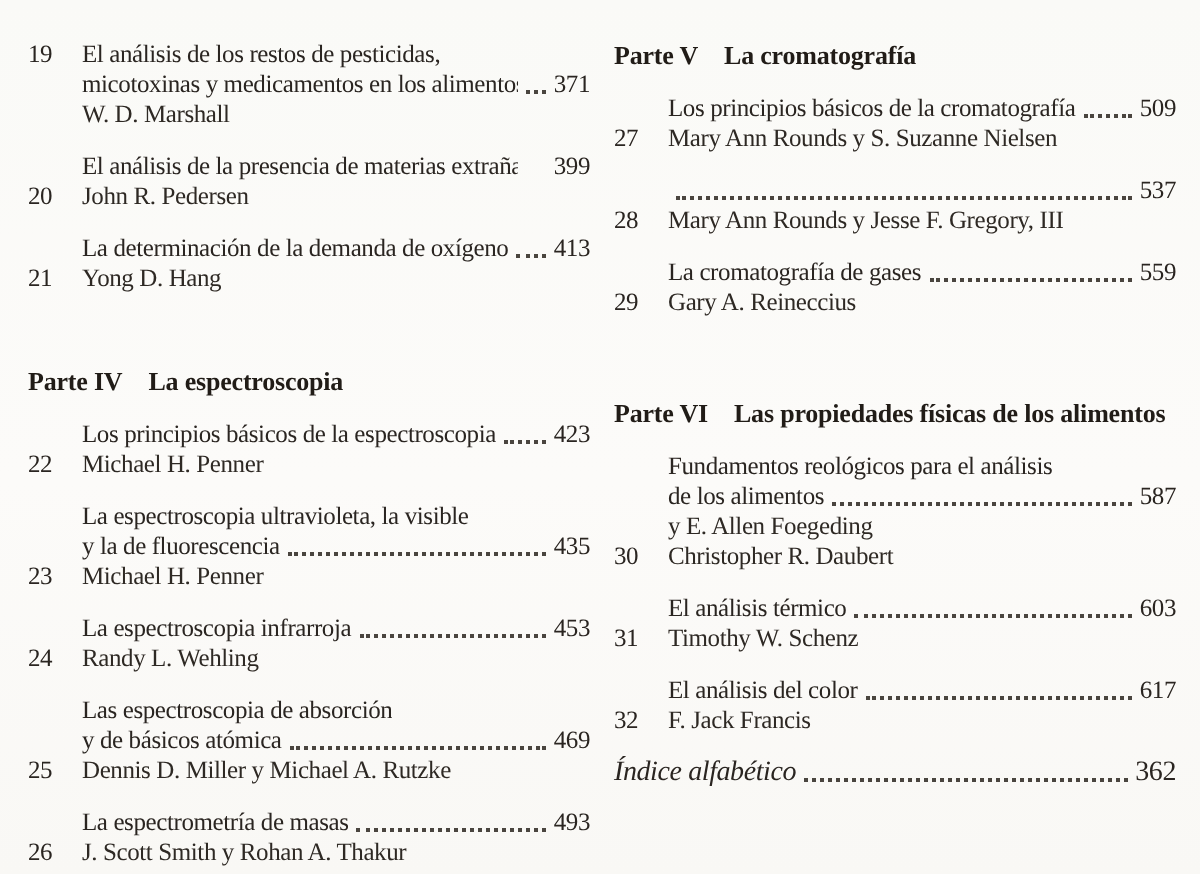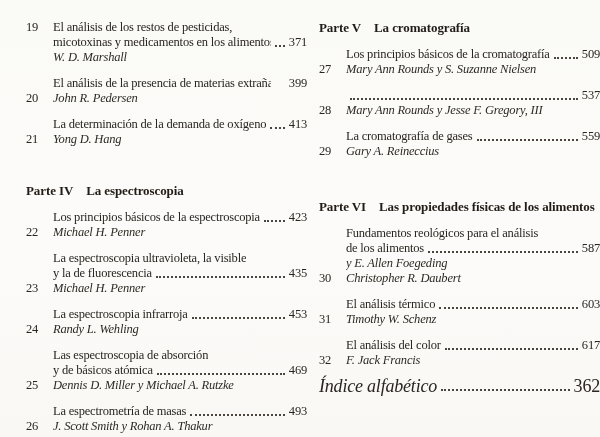--- a/index.html
+++ b/index.html
@@ -5,21 +5,21 @@
   * { margin: 0; padding: 0; box-sizing: border-box; }
   html, body { width: 600px; height: 437px; }
   body {
     font-family: "Liberation Serif", "DejaVu Serif", serif;
     color: #2a2521;
     background: linear-gradient(180deg, #fafaf7 0%, #fcfbf9 55%, #f9f8f5 100%);
     overflow: hidden;
   }
   .page {
     width: 502px; height: 437px;
-    padding: 20px 8px 0 26px;
+    padding: 20px 8px 0 14px;
     display: flex; gap: 12px;
   }
   .col { width: 281px; flex: 0 0 281px; min-width: 0; }
 
   .block + .block { margin-top: 11px; align-items: flex-end; }
   .block + .part { margin-top: 36px; }
   .block + .part.gap-large { margin-top: 40px; }
 
   .part {
     font-weight: bold; font-size: 13px; line-height: 16px;
@@ -35,23 +35,23 @@
   .tline { display: flex; align-items: baseline; line-height: 15px; white-space: nowrap; }
   .ttext { flex: 0 1 auto; overflow: hidden; }
   .leader {
     flex: 1 1 10px; min-width: 6px; align-self: flex-end;
     border-bottom: 2px dotted #4a453f;
     margin: 0 4px 3px 4px; height: 1px;
   }
   .leader.no-dots { border-bottom: none; }
   .pg { flex: 0 0 auto; }
 
-  .author { font-style: italic; line-height: 15px; color: #2e2924; white-space: nowrap; }
-
-  .index-row { display: flex; align-items: baseline; font-size: 18px; letter-spacing: -0.2px; line-height: 15px; }
+  .author { line-height: 15px; color: #2e2924; white-space: nowrap; }
+
+  .index-row { display: flex; align-items: baseline; font-size: 14px; letter-spacing: -0.2px; line-height: 15px; }
   .index-title { font-style: italic; flex: 0 1 auto; white-space: nowrap; }
 </style>
 </head>
 <body>
 
 <div class="page">
   <div class="col" id="col-left">
       <div class="block entry">
         <span class="num">19</span>
         <div class="body">

